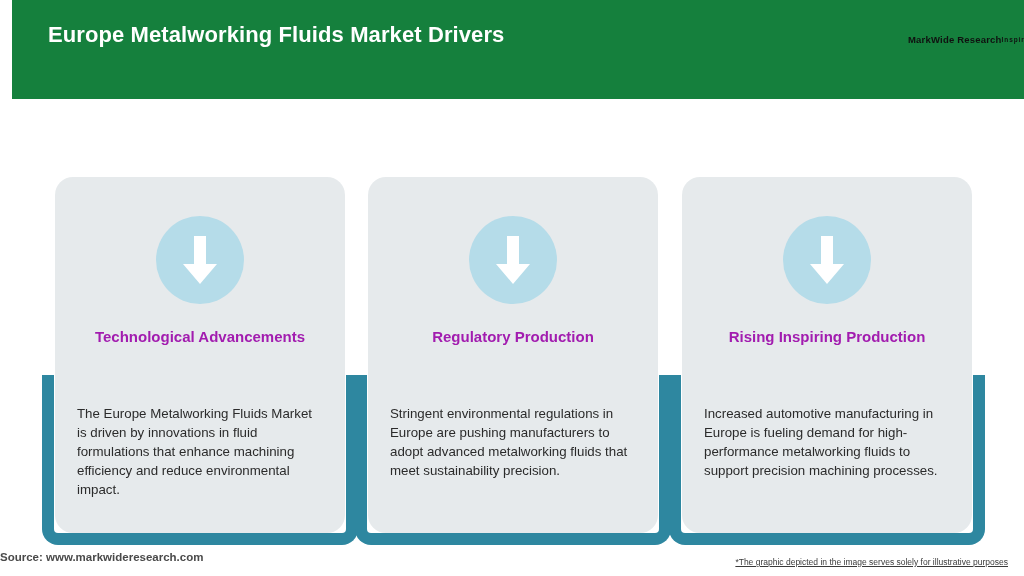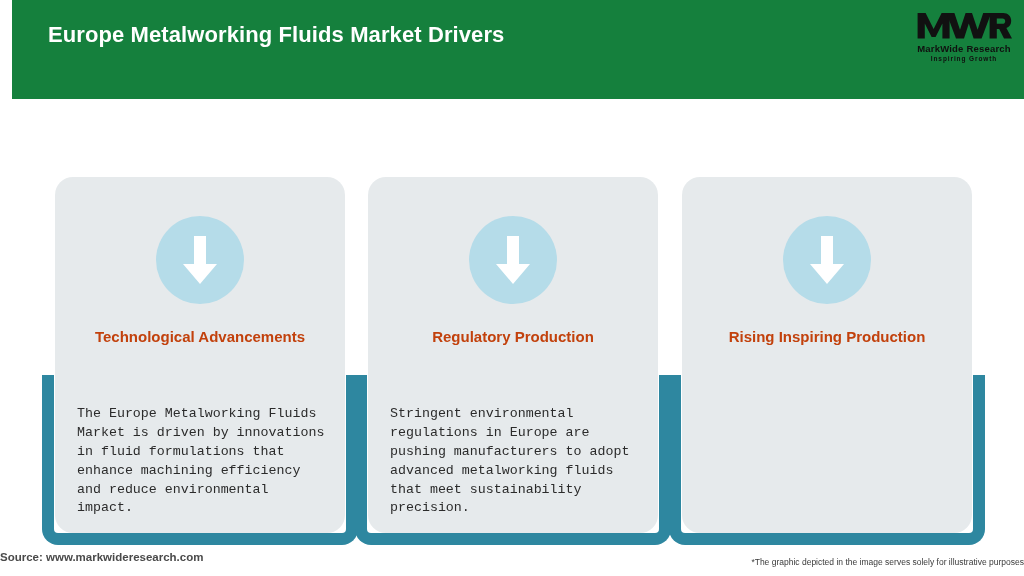--- a/index.html
+++ b/index.html
@@ -36,21 +36,21 @@
   }
 
   
   .logo {
     position: absolute;
     right: 16px;
     top: 8px;
     width: 112px;
     height: 62px;
     display: flex;
-    flex-direction: column;
+    flex-direction: row;
     align-items: center;
     justify-content: flex-start;
   }
   .logo-mark {
     width: 96px;
     height: 34px;
     display: block;
   }
   .logo-name {
     font-size: 9.5px;
@@ -130,56 +130,56 @@
   .card-icon svg { display: block; }
 
   .card-title {
     position: absolute;
     left: 16px;
     right: 16px;
     top: 151px;
     text-align: center;
     font-size: 15px;
     font-weight: bold;
-    color: #c2410c;
+    color: #a21caf;
     line-height: 1.2;
   }
 
   .card-body {
     position: absolute;
     left: 22px;
     right: 20px;
     top: 228px;
     font-size: 13.3px;
     color: #2b2b2b;
     line-height: 1.42;
     text-align: left;
-    font-family: Liberation Mono, monospace;
   }
 
   
   .footer-source {
     position: absolute;
     left: 0;
     right: 0;
     top: 557px;
     text-align: left;
     font-size: 11.5px;
     font-weight: bold;
     color: #4a4a4a;
     transform: translateY(-50%);
   }
   .footer-disclaimer {
     position: absolute;
-    right: 0;
+    right: 16px;
     top: 562px;
     font-size: 8.5px;
     color: #3a3a3a;
     transform: translateY(-50%);
     white-space: nowrap;
+    text-decoration: underline;
   }
 </style>
 </head>
 <body>
 
 <div class="header-band">
   <div class="header-title">Europe Metalworking Fluids Market Drivers</div>
 
   <div class="logo">
     <svg class="logo-mark" viewBox="0 0 120 42">
@@ -227,19 +227,20 @@
 
   <div class="card-wrap c3">
     <div class="u-frame"></div>
     <div class="card">
       <div class="card-icon">
         <svg width="46" height="52" viewBox="0 0 46 52">
           <path d="M17 2 L29 2 L29 30 L40 30 L23 50 L6 30 L17 30 Z" fill="#ffffff"></path>
         </svg>
       </div>
       <div class="card-title">Rising Inspiring Production</div>
+      <div class="card-body">Increased automotive manufacturing in Europe is fueling demand for high-performance metalworking fluids to support precision machining processes.</div>
     </div>
   </div>
 
 </div>
 
 <div class="footer-source">Source: www.markwideresearch.com</div>
 <div class="footer-disclaimer">*The graphic depicted in the image serves solely for illustrative purposes</div>
 
 </body></html>

